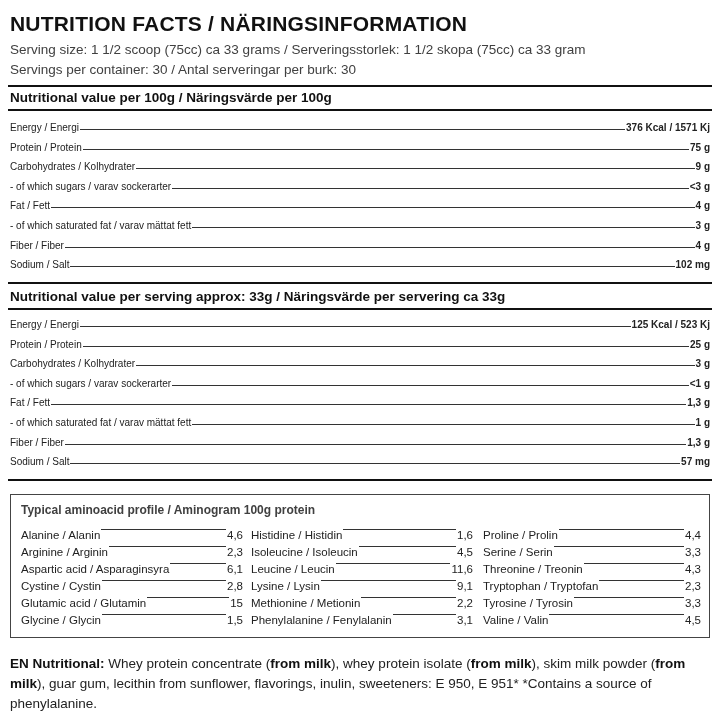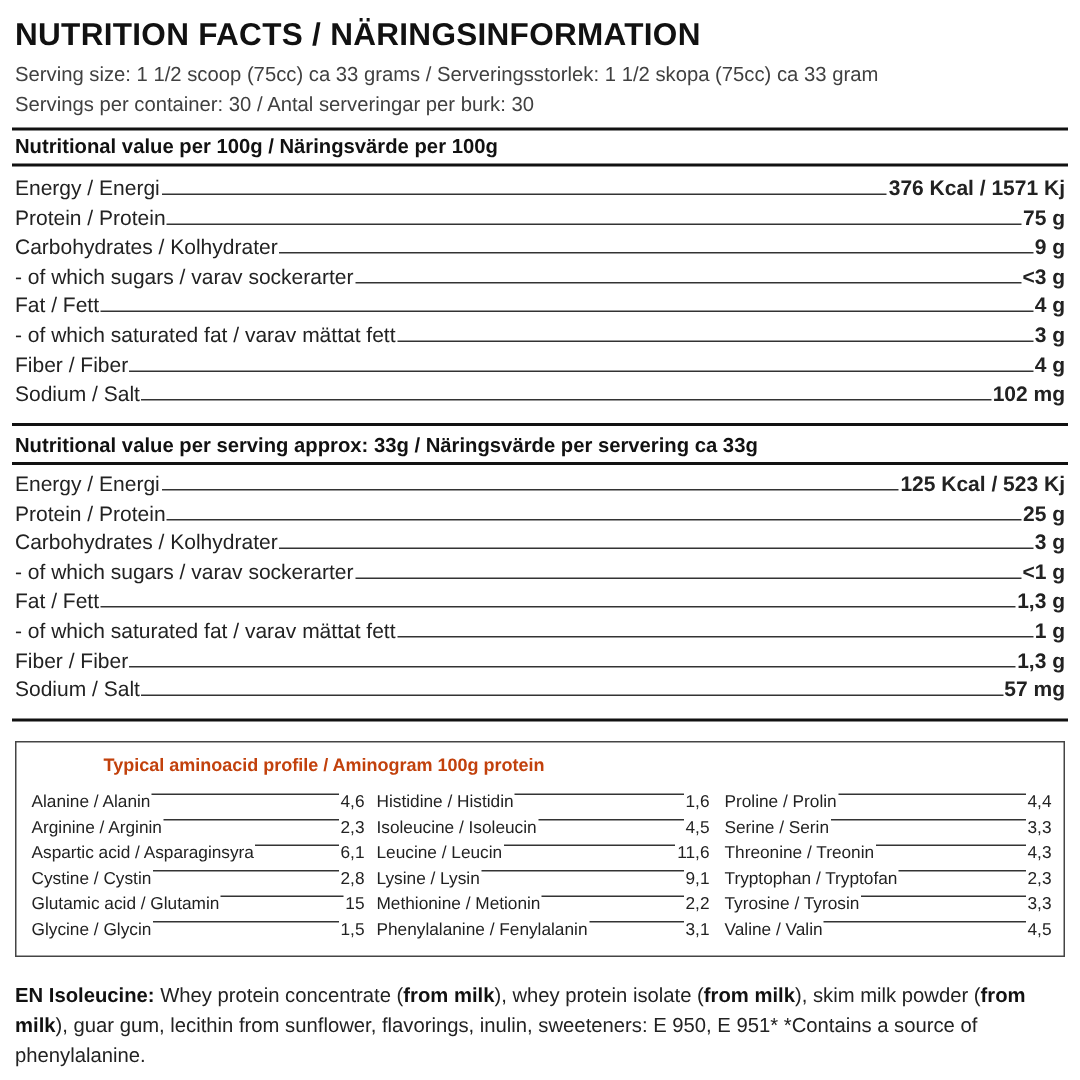--- a/index.html
+++ b/index.html
@@ -2,26 +2,26 @@
 <html><head>
 <meta charset="utf-8">
 <style>
   html,body{margin:0;padding:0;background:#fff;}
   body{width:720px;height:720px;overflow:hidden;position:relative;color:#1a1a1a;font-family:"Liberation Sans",sans-serif;}
   .page{position:absolute;left:8px;top:0;width:704px;}
   .title{position:absolute;left:2px;top:12px;font-size:21px;font-weight:bold;letter-spacing:0.2px;color:#111;}
   .subline{position:absolute;left:2px;font-size:13.5px;color:#404040;font-family:"Liberation Sans Narrow","Liberation Sans",sans-serif;}
   .rule{position:absolute;left:0;width:704px;background:#111;}
   .sec-head{position:absolute;left:2px;font-size:13.5px;font-weight:bold;color:#111;}
-  .row{position:absolute;left:2px;width:700px;height:19px;display:flex;align-items:flex-end;font-size:14px;color:#222;}
+  .row{position:absolute;left:2px;width:700px;height:19px;display:flex;align-items:flex-end;font-size:10px;color:#222;}
   .row .lbl{white-space:nowrap;}
   .row .fill{flex:1;border-bottom:1px solid #333;margin:0 1px 3px 1px;}
   .row .val{white-space:nowrap;font-weight:bold;}
   .amino-box{position:absolute;left:2px;top:494px;width:700px;height:144px;border:1.5px solid #444;box-sizing:border-box;}
-  .amino-title{position:absolute;left:10px;top:8px;font-size:12px;font-weight:bold;color:#c2410c;margin-left:48px;}
+  .amino-title{position:absolute;left:10px;top:8px;font-size:12px;font-weight:bold;color:#404040;}
   .acol{position:absolute;top:34px;}
   .arow{display:flex;align-items:flex-start;height:17px;font-size:11.5px;color:#222;}
   .arow .lbl{white-space:nowrap;}
   .arow .fill{flex:1;border-bottom:1px solid #333;margin:0 1px 3px 1px;}
   .ingredients{position:absolute;left:2px;top:654px;width:700px;font-size:13.5px;line-height:20px;color:#222;}
   .ingredients b{color:#111;}
 </style>
 </head>
 <body>
 
@@ -218,15 +218,15 @@
         </div>
         <div class="arow">
           <span class="lbl">Valine / Valin</span>
           <span class="fill"></span>
           <span class="val">4,5</span>
         </div>
       </div>
   </div>
 
   <div class="ingredients">
-    <b>EN Isoleucine:</b><span id="ingParts"><span> Whey protein concentrate (</span><b>from milk</b><span>), whey protein isolate (</span><b>from milk</b><span>), skim milk powder (</span><b>from milk</b><span>), guar gum, lecithin from sunflower, flavorings, inulin, sweeteners: E 950, E 951*  *Contains a source of phenylalanine.</span></span>
+    <b>EN Nutritional:</b><span id="ingParts"><span> Whey protein concentrate (</span><b>from milk</b><span>), whey protein isolate (</span><b>from milk</b><span>), skim milk powder (</span><b>from milk</b><span>), guar gum, lecithin from sunflower, flavorings, inulin, sweeteners: E 950, E 951*  *Contains a source of phenylalanine.</span></span>
   </div>
 </div>
 
 </body></html>

